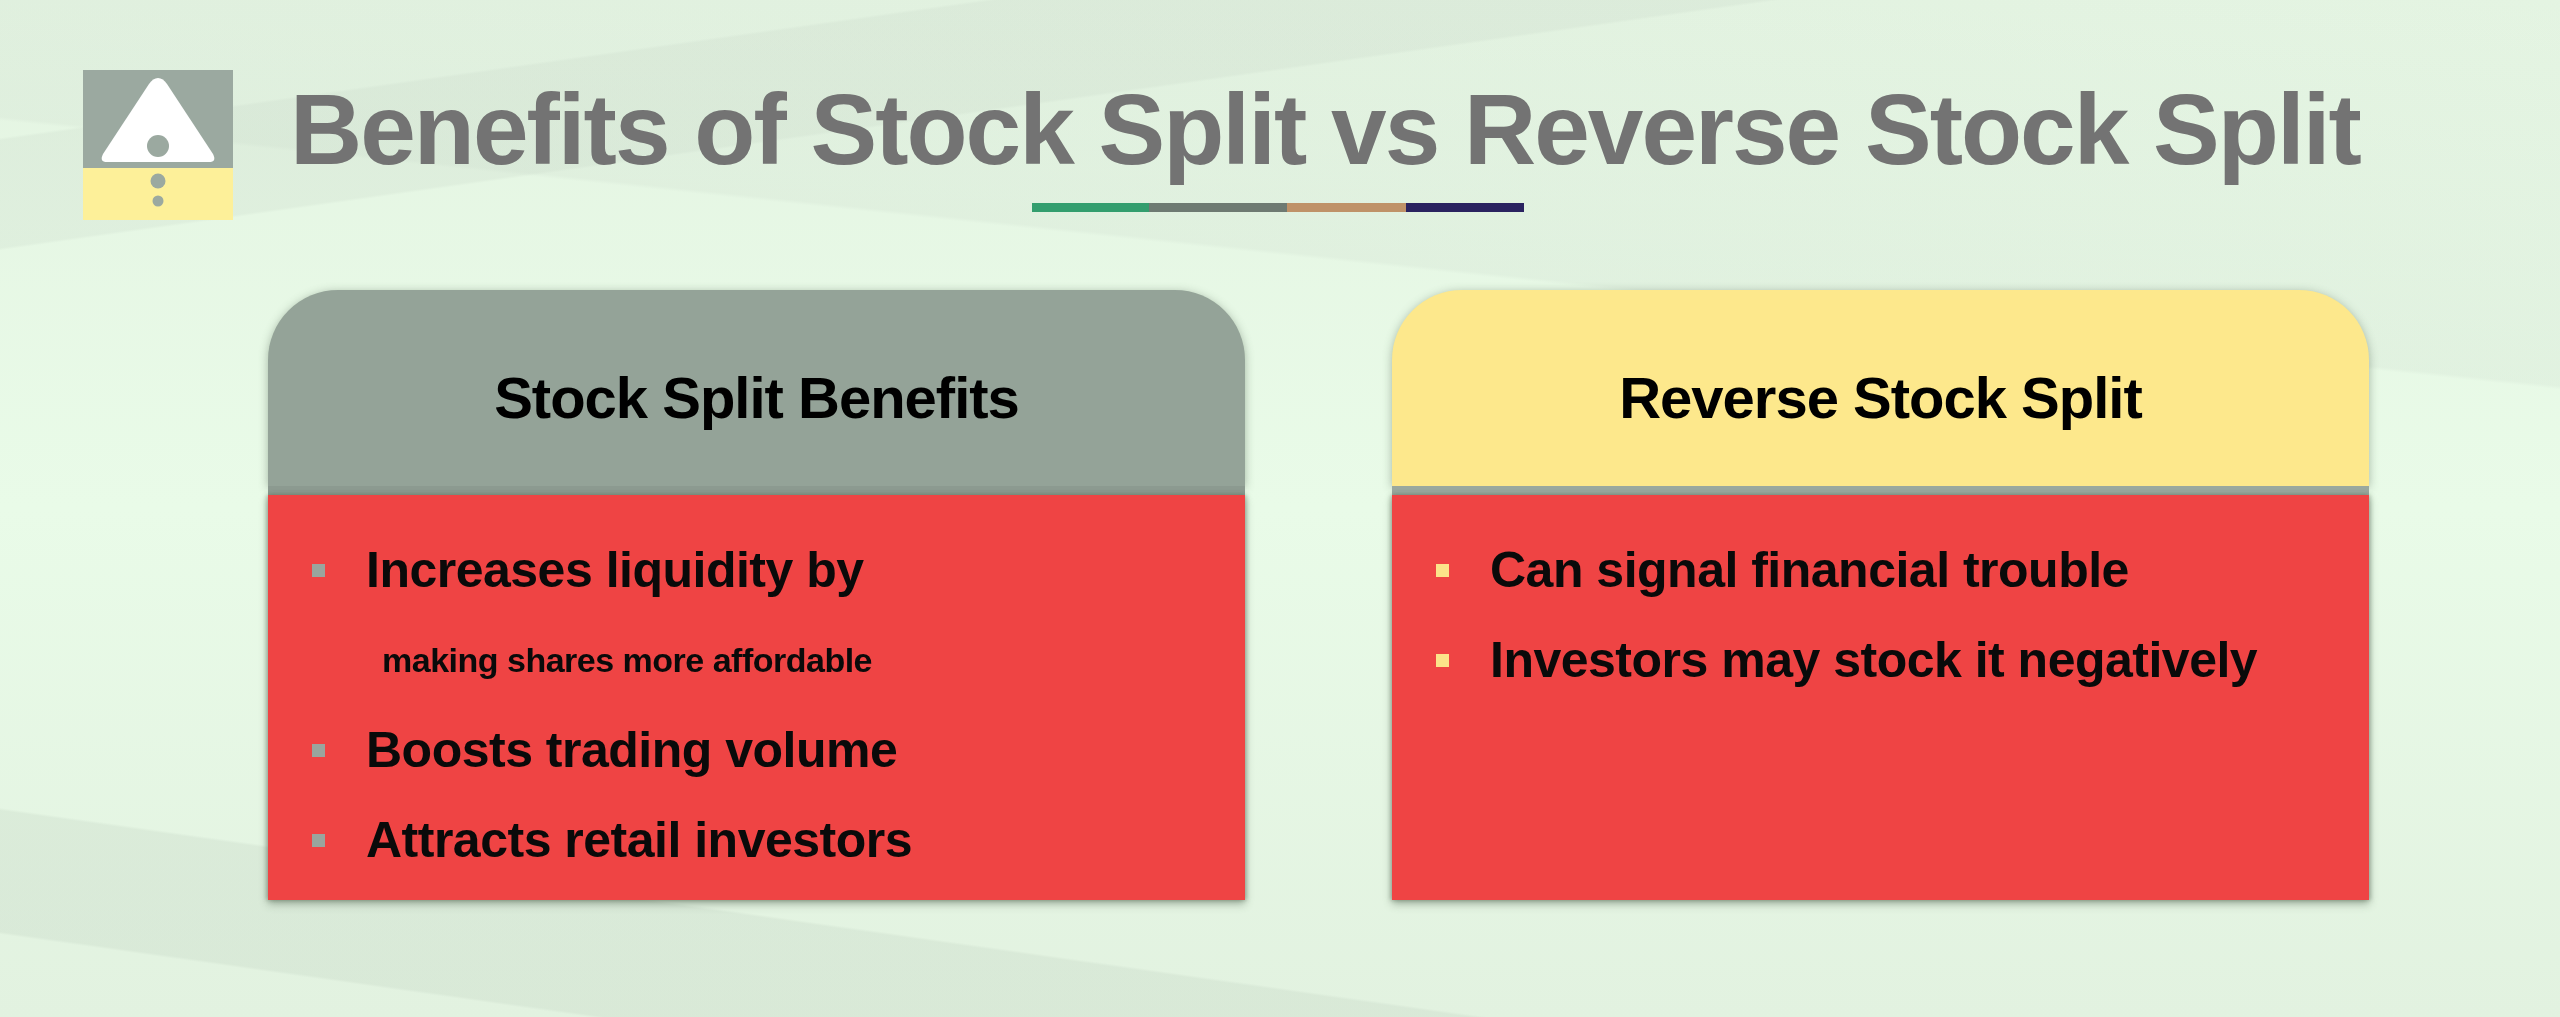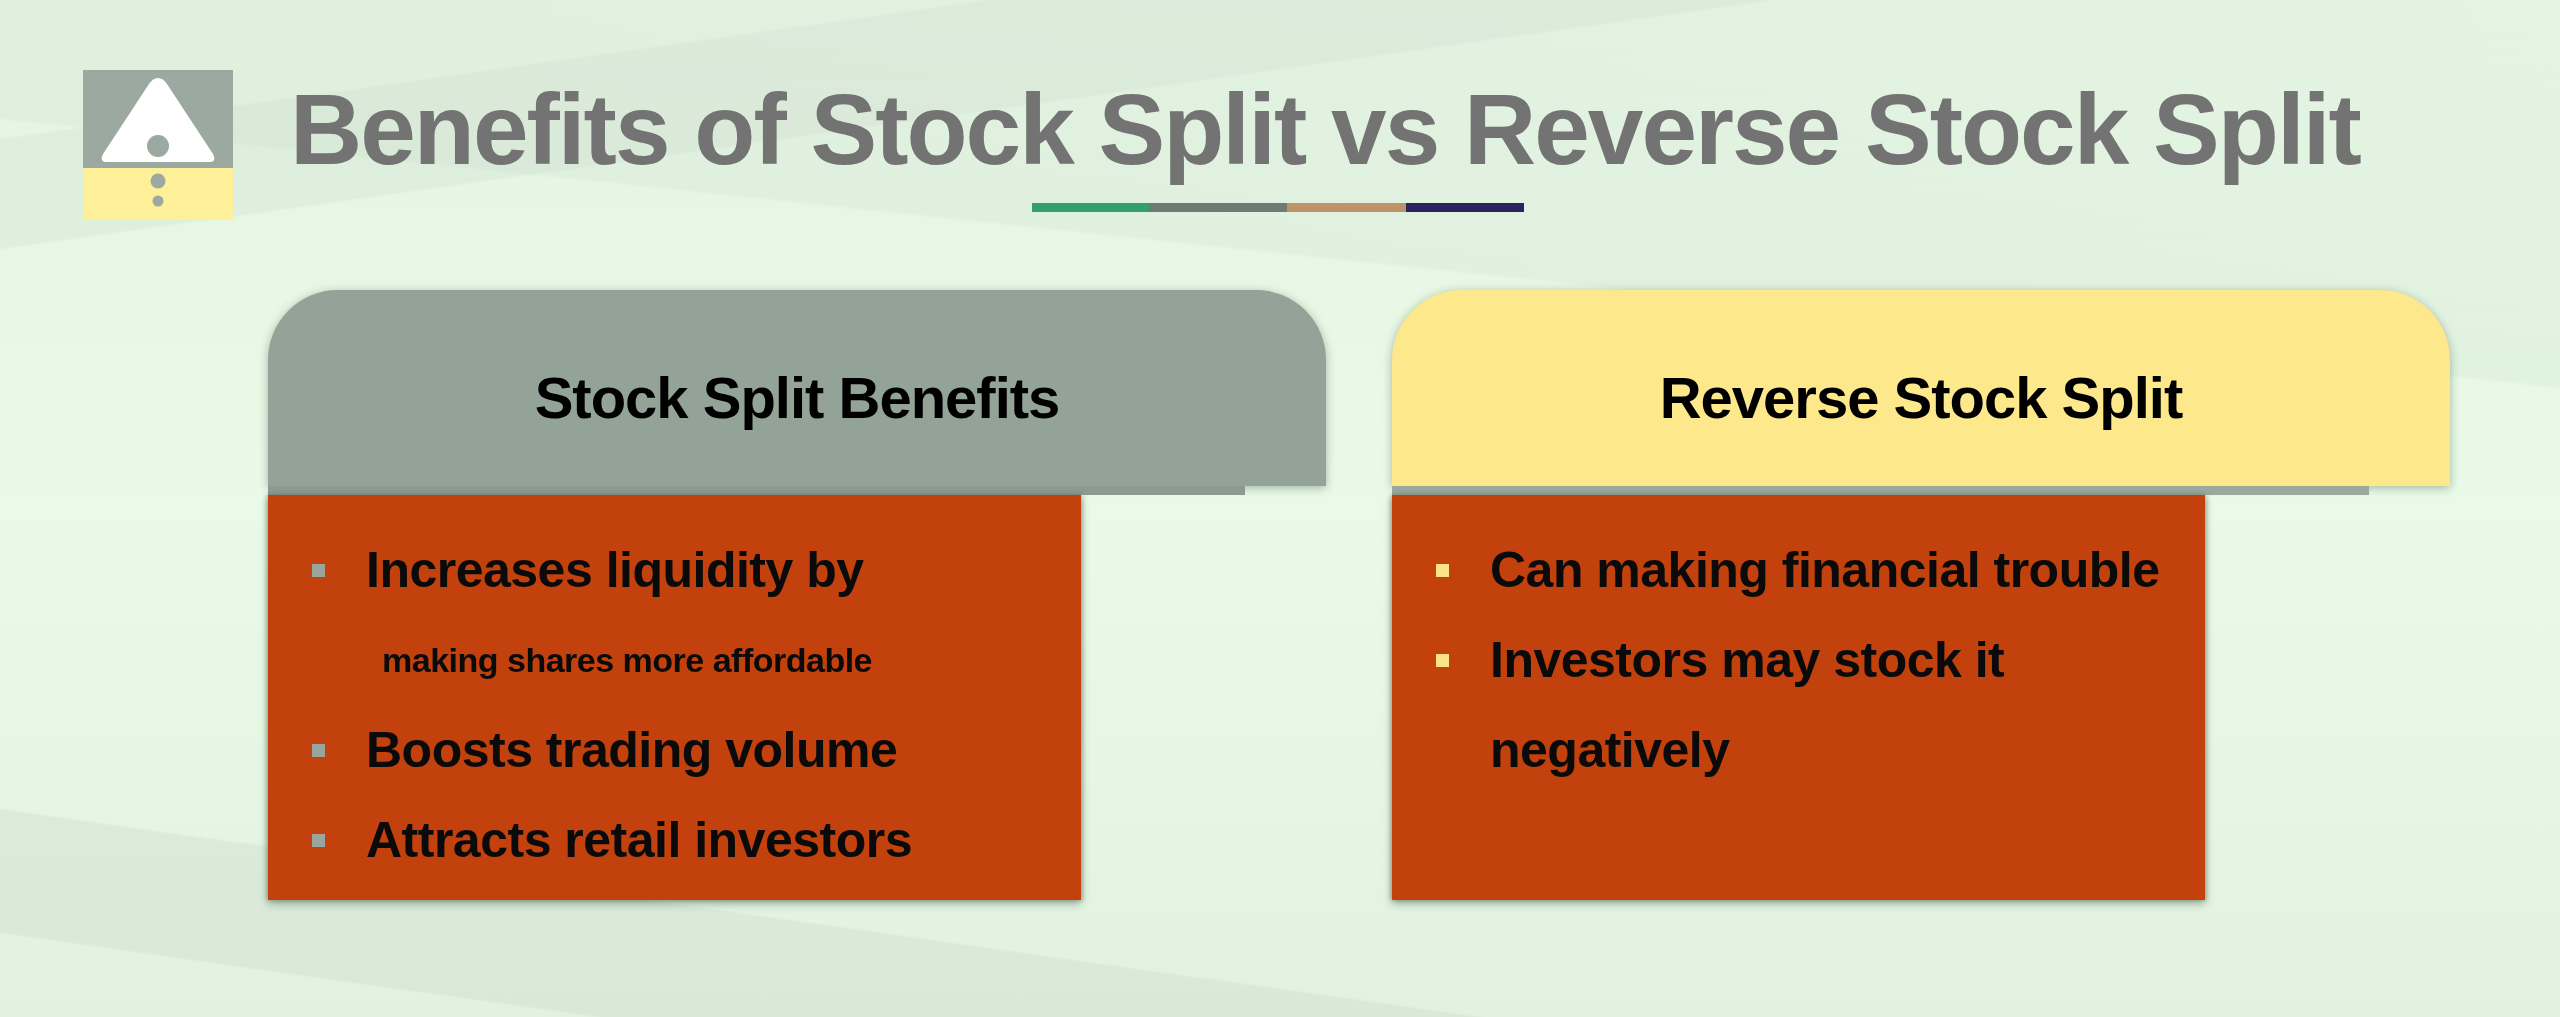--- a/index.html
+++ b/index.html
@@ -70,21 +70,21 @@
     }
     .card {
       position: absolute;
       top: 290px;
       width: 977px;
       height: 618px;
     }
     .card-header {
       position: absolute;
       left: 0; top: 0;
-      width: 1058px;
+      width: 977px;
       height: 196px;
       border-radius: 70px 70px 0 0;
       display: flex;
       align-items: center;
       justify-content: center;
       box-shadow: 0 2px 10px rgba(80,100,80,0.45);
     }
     .card-header-title {
       font-size: 58px;
       font-weight: bold;
@@ -95,23 +95,23 @@
     .card-divider {
       position: absolute;
       left: 0; top: 196px;
       width: 977px;
       height: 9px;
       background: #9aa89e;
     }
     .card-body {
       position: absolute;
       left: 0; top: 205px;
-      width: 813px;
+      width: 977px;
       height: 405px;
-      background: #c2410c;
+      background: #ef4444;
       box-shadow: 0 4px 8px rgba(80,100,80,0.45), 2px 0 4px rgba(80,100,80,0.3), -2px 0 4px rgba(80,100,80,0.3);
     }
     .bullet-list {
       list-style: none;
       margin: 0;
       padding: 30px 0 0 0;
     }
     .bullet-item {
       position: relative;
       padding-left: 98px;
@@ -190,21 +190,21 @@
 
 <div class="card" style="left:1392px;">
   <div class="card-header" style="background:#fde88c;">
     <div class="card-header-title">Reverse Stock Split</div>
   </div>
   <div class="card-divider"></div>
   <div class="card-body">
     <ul class="bullet-list">
       <li class="bullet-item">
         <span class="sq" style="background:#fce38a;"></span>
-        <span>Can making financial trouble</span>
+        <span>Can signal financial trouble</span>
       </li>
       <li class="bullet-item">
         <span class="sq" style="background:#fce38a;"></span>
       </li>
       <li class="bullet-item">
         <span class="sq" style="background:#fce38a;"></span>
         <span>Investors may stock it negatively</span>
       </li>
     </ul>
   </div>

